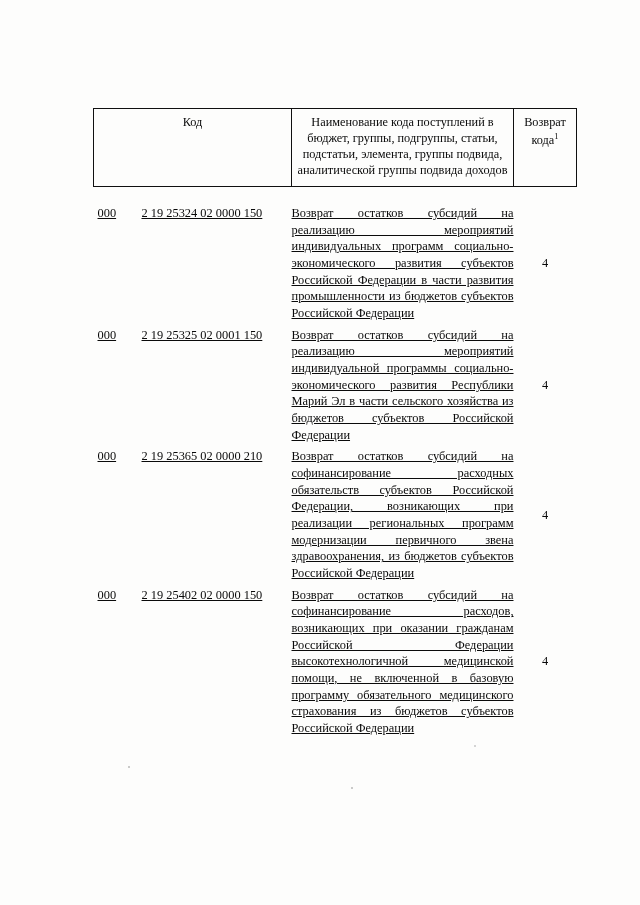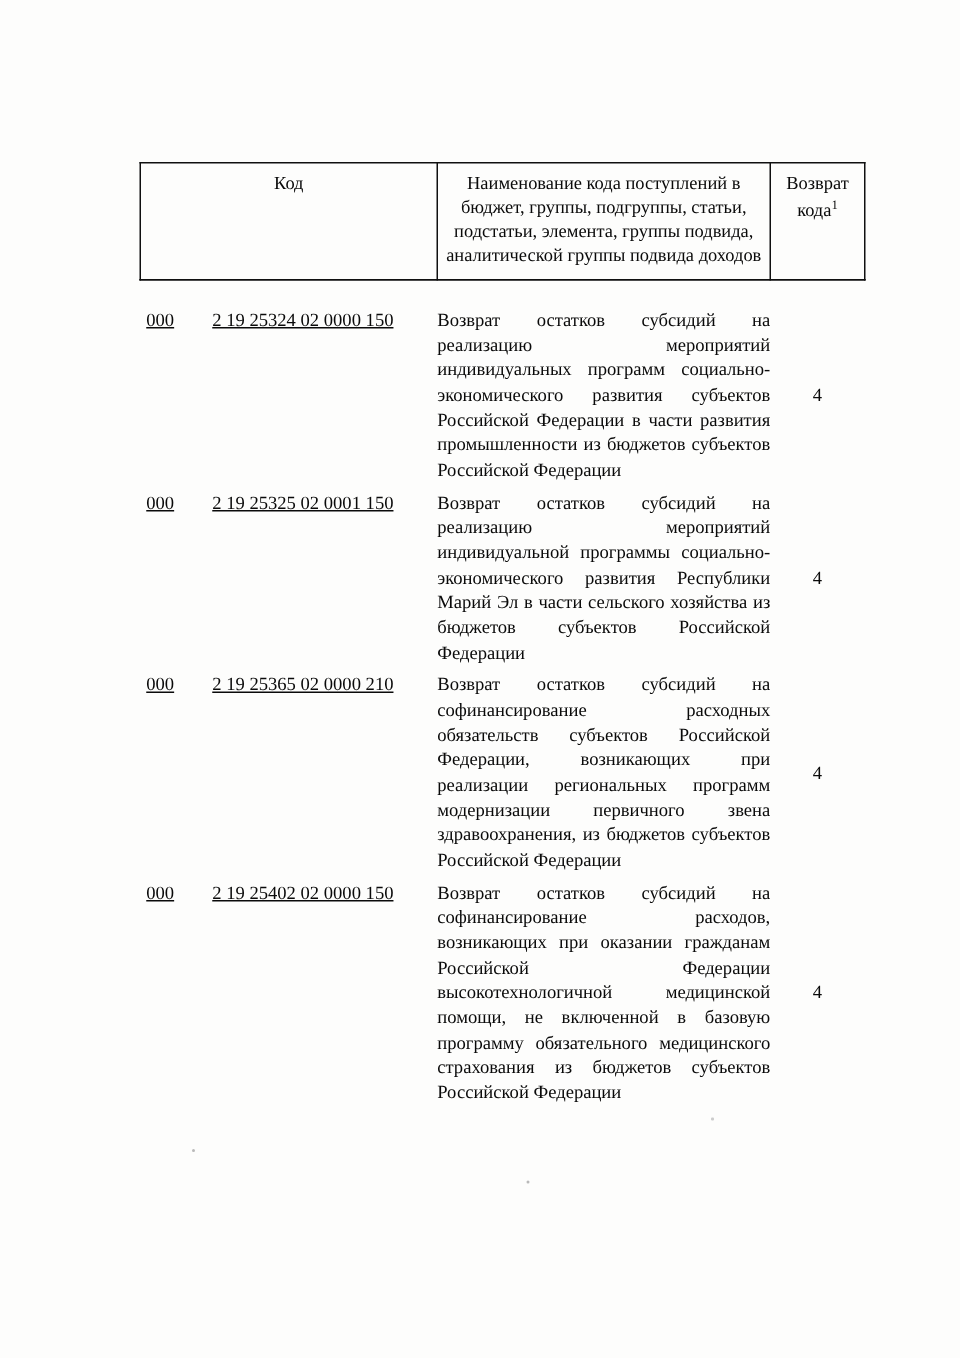--- a/index.html
+++ b/index.html
@@ -81,20 +81,21 @@
     justify-content: flex-start;
     gap: 16px;
     padding-left: 4px;
   }
   .code-prefix { width: 28px; }
   .cell-name {
     text-align: justify;
     text-align-last: left;
     padding: 0 3px 0 4px;
     hyphens: none;
+    text-decoration: underline;
   }
   .cell-level {
     text-align: center;
     vertical-align: middle !important;
     font-size: 12.6px;
   }
   .row-gap td { height: 5px; }
 
   
   .speck {

